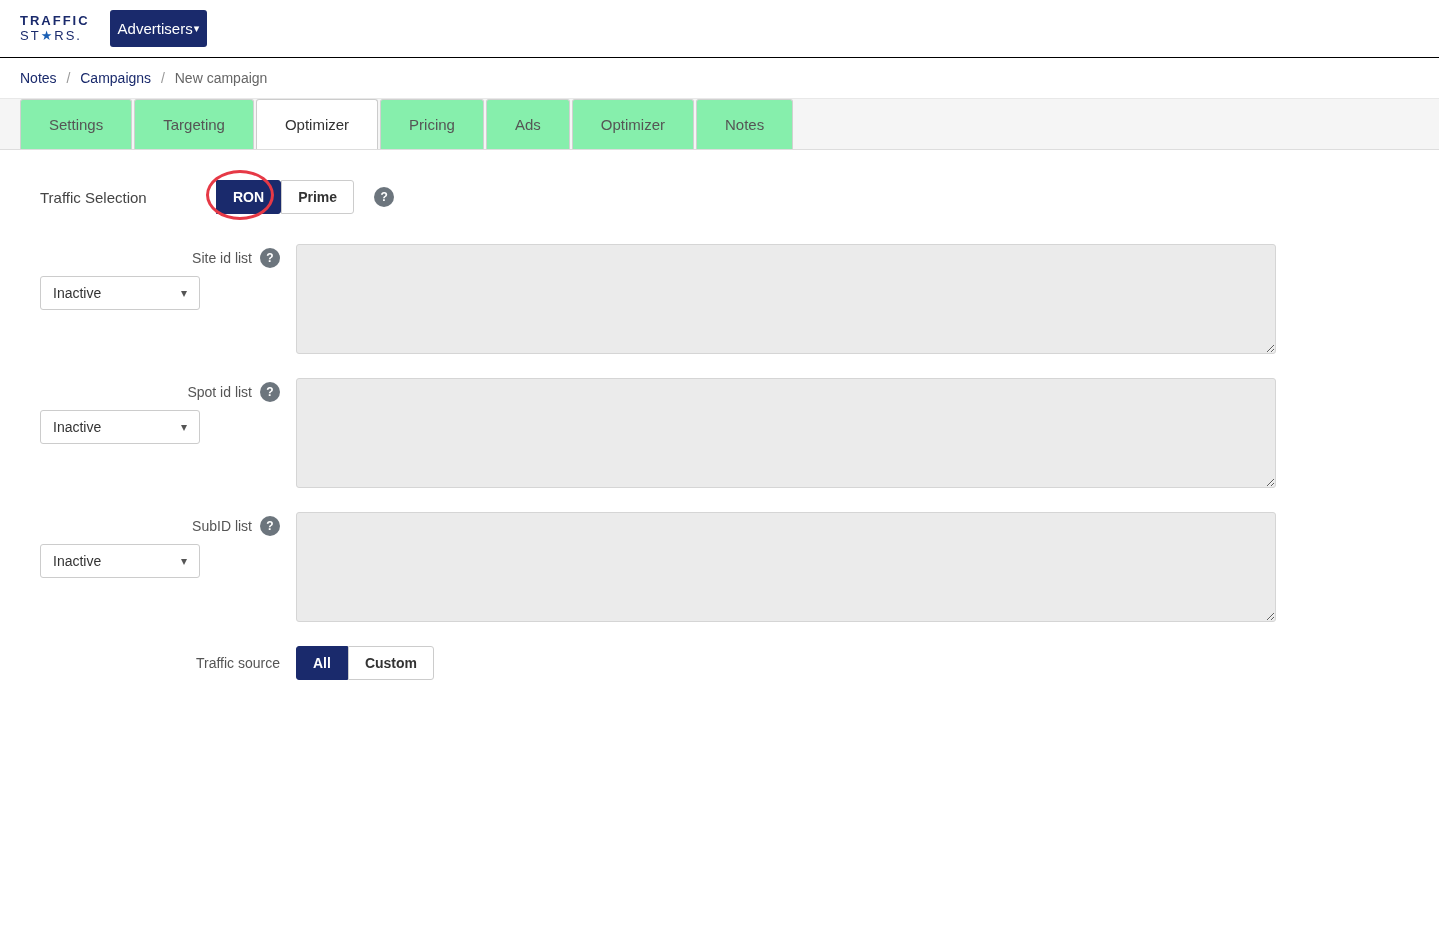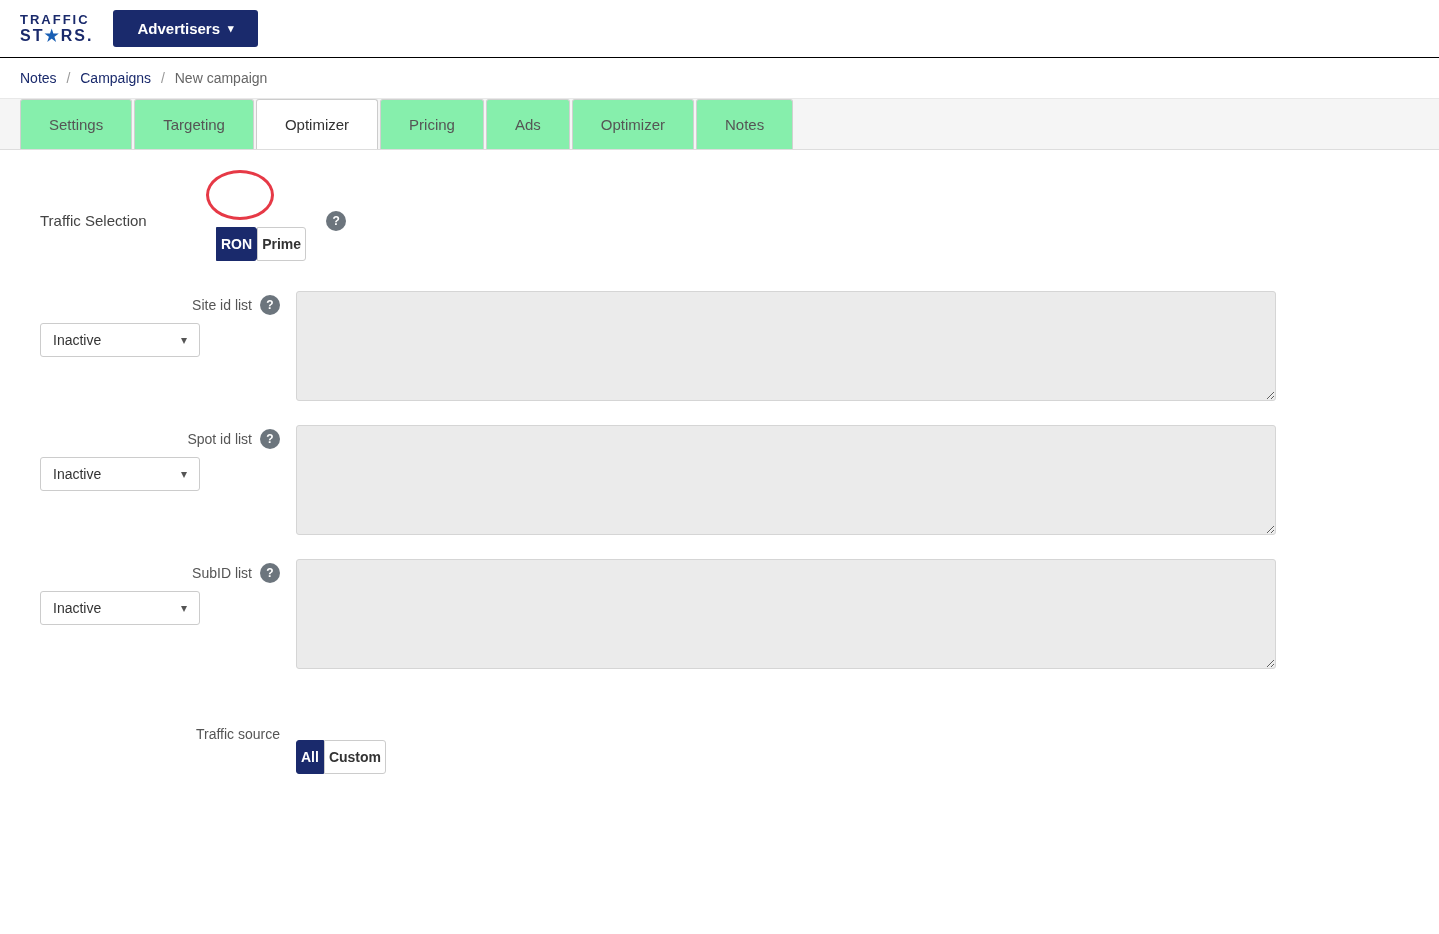--- a/index.html
+++ b/index.html
@@ -15,28 +15,28 @@
     }
     .logo {
       display: flex;
       flex-direction: column;
       margin-right: 20px;
     }
     .nav-btn {
       background: #1a2a6c;
       color: #fff;
       border: none;
-      padding: 10px 24px;
+      padding: 10px 8px;
       font-size: 15px;
-      font-weight: 700;
+      font-weight: 400;
       cursor: pointer;
       border-radius: 3px;
       display: flex;
       align-items: center;
-      gap: 8px;
+      gap: 1px;
     }
     .nav-btn .chevron { font-size: 11px; }
 
     
     .breadcrumb {
       padding: 12px 20px;
       font-size: 14px;
       color: #333;
       border-bottom: 1px solid #e8e8e8;
     }
@@ -91,28 +91,27 @@
       color: #444;
       min-width: 160px;
       text-align: left;
     }
     .btn-group {
       display: flex;
       align-items: center;
       gap: 0;
     }
     .btn-toggle {
-      padding: 8px 4px;
+      padding: 8px 16px;
       font-size: 14px;
       font-weight: 600;
       cursor: pointer;
       border: 1px solid #ccc;
       background: #fff;
       color: #333;
-      margin-top: 47px;
     }
     .btn-toggle.active-dark {
       background: #1a2a6c;
       color: #fff;
       border-color: #1a2a6c;
     }
     .btn-toggle:first-child { border-radius: 3px 0 0 3px; }
     .btn-toggle:last-child { border-radius: 0 3px 3px 0; }
 
     
@@ -211,21 +210,21 @@
       font-size: 14px;
       color: #555;
     }
 
     .logo-lines {
       display: flex;
       flex-direction: column;
       line-height: 1.1;
     }
     .logo-line1 { font-size: 13px; font-weight: 900; color: #1a2a6c; letter-spacing: 2px; }
-    .logo-line2 { font-size: 16px; font-weight: 700; color: #1a2a6c; letter-spacing: 2px; }
+    .logo-line2 { font-size: 13px; font-weight: 400; color: #1a2a6c; letter-spacing: 2px; }
     .star-char { color: #1a5fb4; }
   </style>
 </head>
 <body>
 
 <div class="header">
   <div class="logo">
     <div class="logo-lines">
       <span class="logo-line1">TRAFFIC</span>
       <span class="logo-line2">ST<span class="star-char">★</span>RS.</span>

